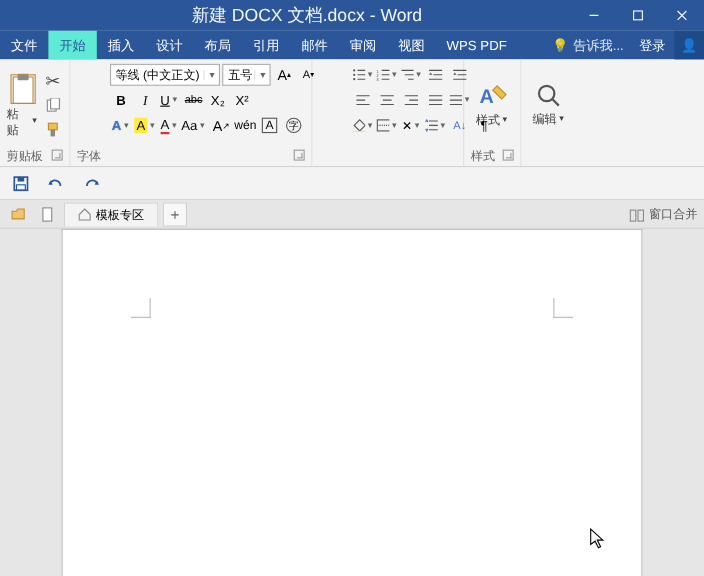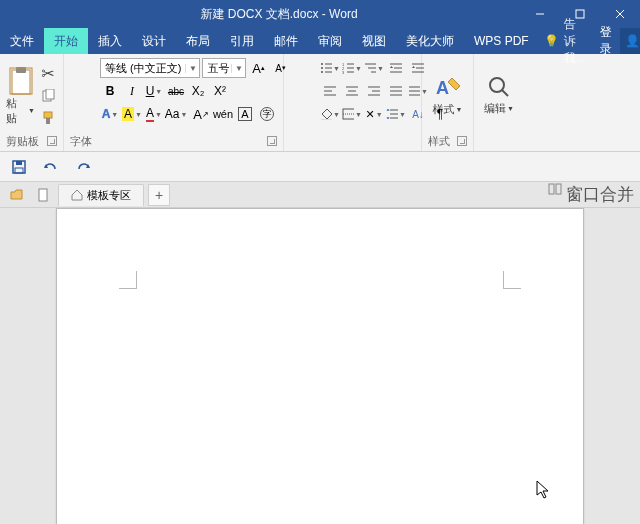--- a/index.html
+++ b/index.html
@@ -1,19 +1,19 @@
 <!DOCTYPE html>
 <html><head>
 <meta charset="utf-8">
 <style>
 * { margin:0; padding:0; box-sizing:border-box; font-family:"Microsoft YaHei","Segoe UI",sans-serif; }
 body { width:640px; height:524px; background:#e6e6e6; overflow:hidden; position:relative; }
 
 
-.titlebar { height:28px; background:#2b579a; display:flex; align-items:center; color:#fff; font-size:12px; }
+.titlebar { height:28px; background:#2b579a; display:flex; align-items:center; color:#fff; font-size:16px; }
 .titlebar .title { flex:1; text-align:center; opacity:.95; }
 .winctl { display:flex; }
 .winctl div { width:40px; height:28px; display:flex; align-items:center; justify-content:center; cursor:pointer; }
 .winctl svg { stroke:#fff; stroke-width:1; fill:none; }
 
 
 .menubar { height:26px; background:#2b579a; display:flex; align-items:stretch; color:#fff; font-size:12px; }
 .menubar .tab { padding:0 10px; display:flex; align-items:center; cursor:pointer; white-space:nowrap; }
 .menubar .tab.active { background:#5eead4; color:#2b579a; font-weight:500; }
 .menubar .spacer { flex:1; }
@@ -57,21 +57,21 @@
 
 
 .qat { height:30px; background:#f3f3f3; border-bottom:1px solid #d0d0d0; display:flex; align-items:center; gap:14px; padding:0 10px; }
 .qat .qbtn { width:18px; height:18px; display:flex; align-items:center; justify-content:center; cursor:pointer; }
 
 
 .doctabs { height:26px; background:#e6e6e6; border-bottom:1px solid #cfcfcf; display:flex; align-items:center; padding:0 6px; gap:4px; }
 .doctabs .dbtn { width:22px; height:20px; display:flex; align-items:center; justify-content:center; cursor:pointer; border:1px solid transparent; }
 .doctabs .dtab { height:22px; border:1px solid #cfcfcf; border-bottom:none; background:#f3f3f3; padding:4px 12px; font-size:11px; display:flex; align-items:center; cursor:pointer; border-radius:2px 2px 0 0; }
 .doctabs .plus { width:22px; height:22px; border:1px solid #cfcfcf; background:#f8f8f8; display:flex; align-items:center; justify-content:center; font-size:14px; color:#666; cursor:pointer; }
-.doctabs .right { margin-left:auto; font-size:17px; color:#555; display:flex; align-items:flex-start; gap:4px; cursor:pointer; }
+.doctabs .right { margin-left:auto; font-size:11px; color:#555; display:flex; align-items:flex-end; gap:4px; cursor:pointer; }
 
 
 .docarea { position:absolute; top:208px; left:0; right:0; bottom:0; background:#e6e6e6; overflow:hidden; }
 .page { position:absolute; left:56px; top:0; width:528px; height:680px; background:#fff; border:1px solid #bcbcbc; box-shadow:0 1px 2px rgba(0,0,0,.12); }
 .page .corner { position:absolute; width:18px; height:18px; }
 .page .corner.tl { left:62px; top:62px; border-left:1px solid #b8b8b8; border-top:1px solid #b8b8b8; transform:rotate(180deg);}
 .page .corner.tr { right:62px; top:62px; border-right:1px solid #b8b8b8; border-top:1px solid #b8b8b8; transform:rotate(180deg);}
 
 .cursor-ptr { position:absolute; left:536px; top:480px; pointer-events:none; }
 </style>
@@ -104,21 +104,20 @@
 <div class="menubar">
   <div class="tab">文件</div>
   <div class="tab active">开始</div>
   <div class="tab">插入</div>
   <div class="tab">设计</div>
   <div class="tab">布局</div>
   <div class="tab">引用</div>
   <div class="tab">邮件</div>
   <div class="tab">审阅</div>
   <div class="tab">视图</div>
-  <div class="tab">美化大师</div>
   <div class="tab">WPS PDF</div>
   <div class="spacer"></div>
   <div class="tell">
     <span>💡</span>
     <span>告诉我...</span>
   </div>
   <div class="login">登录</div>
   <div class="share">
     <span>👤</span>
 

